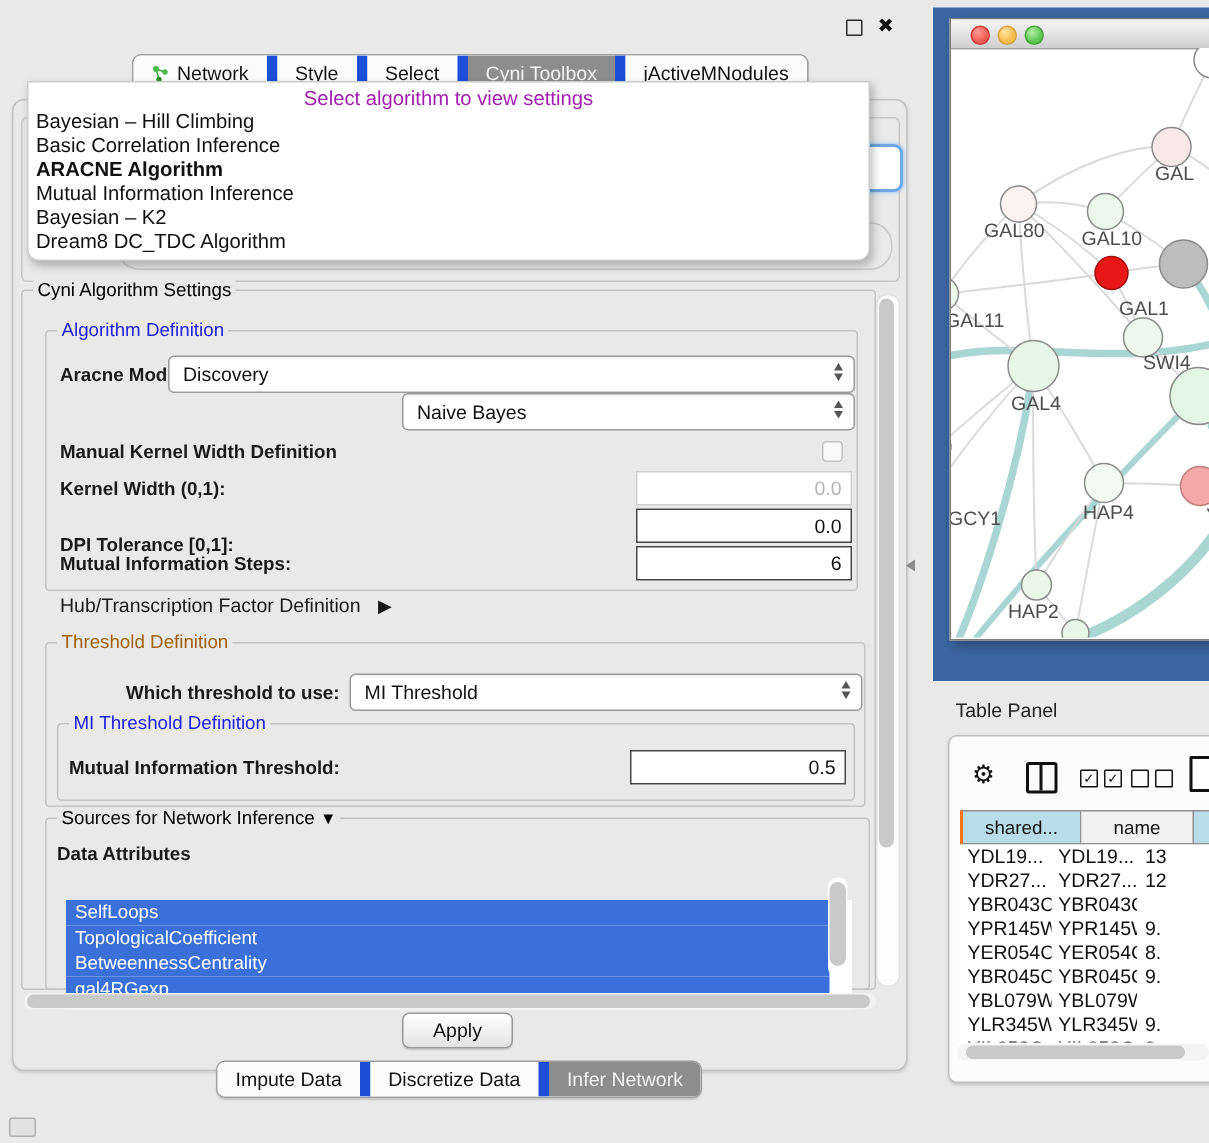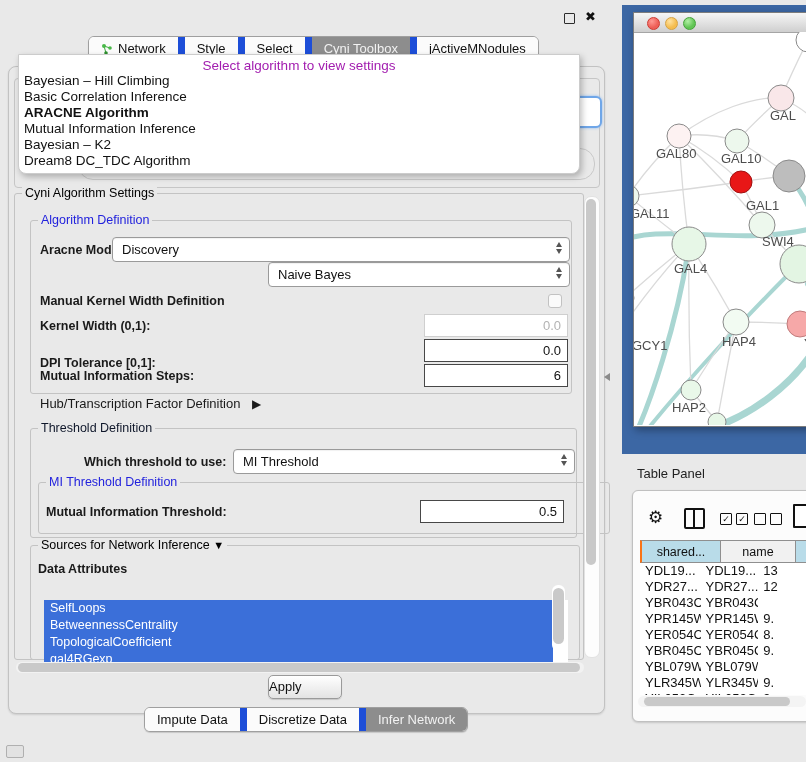--- a/index.html
+++ b/index.html
@@ -22,37 +22,37 @@
   
   .outerbox{left:8px;top:66px;width:595px;height:646px;border:1px solid #c2c2c2;border-radius:8px;background:#e9e9e9;box-shadow:0 1px 2px rgba(0,0,0,.12);}
   
   .popup{left:18px;top:54px;width:560px;height:118px;background:#fff;border:1px solid #ccc;border-radius:0 0 8px 8px;box-shadow:2px 3px 6px rgba(0,0,0,.25);z-index:30;}
   .popup-title{text-align:center;color:#a21caf;font-size:13.5px;padding-top:3px;}
   .popup-item{font-size:13.5px;color:#111;padding:0 0 0 5px;line-height:16px;white-space:nowrap;}
   
   .fs{border:1px solid #c3c3c3;border-radius:3px;}
   .leg{position:absolute;top:-8px;left:7px;background:#e9e9e9;padding:0 3px;font-size:12.5px;white-space:nowrap;}
   .leg.blue{color:#2222dd;}
-  .leg.green{color:#0f172a;}
+  .leg.green{color:#a16207;}
   
   .combo{background:#fff;border:1px solid #9a9a9a;border-radius:4px;height:23px;display:flex;align-items:center;font-size:13px;color:#111;padding-left:9px;box-shadow:inset 0 1px 1px rgba(0,0,0,.06);}
   .stepper{position:absolute;right:7px;top:4px;display:flex;flex-direction:column;gap:2px;}
   .tri-up{width:0;height:0;border-left:3.5px solid transparent;border-right:3.5px solid transparent;border-bottom:5px solid #555;}
   .tri-dn{width:0;height:0;border-left:3.5px solid transparent;border-right:3.5px solid transparent;border-top:5px solid #555;}
   .field{background:#fff;border:1px solid #474747;font-size:13px;color:#111;text-align:right;padding:0 6px;height:21px;line-height:21px;}
   .field.dis{border:1px solid #cfcfcf;color:#b3b3b3;}
   .checkbox{width:12px;height:12px;border:1px solid #c2c2c2;border-radius:3px;background:#fafafa;}
   
   .attr-list{background:#fff;overflow:hidden;}
   .attr-item{height:17px;line-height:17px;font-size:12.5px;color:#fff;background:#3b6fd9;padding-left:6px;width:503px;}
   
   .sb-track-v{background:#fdfdfd;border:1px solid #e2e2e2;border-radius:7px;}
   .thumb{background:#c9c9c9;border-radius:6px;}
   
-  .btn{background:linear-gradient(#ffffff,#e3e3e3);border:1px solid #9a9a9a;border-radius:5px;font-size:13px;color:#111;line-height:21px;box-shadow:0 1px 1px rgba(0,0,0,.15);}
+  .btn{background:linear-gradient(#ffffff,#e3e3e3);border:1px solid #9a9a9a;border-radius:5px;font-size:13px;color:#111;text-align:center;line-height:21px;box-shadow:0 1px 1px rgba(0,0,0,.15);}
   
   .desktop{left:622px;top:5px;width:184px;height:449px;background:#3c67a4;}
   .netwin{left:633px;top:12px;width:180px;height:413px;border:1px solid #7d7d7d;background:#fff;box-shadow:2px 3px 8px rgba(0,0,0,.35);}
   .netwin-titlebar{left:0;top:0;width:100%;height:19px;background:linear-gradient(#f6f6f6,#cfcfcf);border-bottom:1px solid #a5a5a5;}
   .light{width:11px;height:11px;border-radius:50%;top:4px;}
   
   .tp-label{left:637px;top:466px;font-size:13px;color:#222;}
   .tp-box{left:632px;top:490px;width:200px;height:230px;background:#fcfcfc;border:1px solid #c0c0c0;border-radius:6px;box-shadow:0 1px 2px rgba(0,0,0,.15);}
   .gear{font-size:17px;color:#111;}
   .colico{width:17px;height:17px;border:2px solid #111;border-radius:2px;}
@@ -161,37 +161,37 @@
   </div>
   <span class="abs lbl b" style="left:84px;top:455px;">Which threshold to use:</span>
   <div class="abs combo" style="left:233px;top:449px;width:331px;">
     <span>MI Threshold</span>
     <div class="stepper">
         <div class="tri-up"></div>
         <div class="tri-dn"></div>
       </div>
   </div>
 
-  <div class="abs fs" style="left:38px;top:482px;width:530px;height:50px;padding-left:40px;">
+  <div class="abs fs" style="left:38px;top:482px;width:530px;height:50px;">
     <span class="leg blue">MI Threshold Definition</span>
   </div>
   <span class="abs lbl b" style="left:46px;top:505px;">Mutual Information Threshold:</span>
   <div class="abs field" style="left:420px;top:500px;width:130px;">0.5</div>
 
   <div class="abs fs" style="left:30px;top:545px;width:548px;height:113px;">
     <span class="leg">
       <span>Sources for Network Inference</span>
       <span style="font-size:11px;">▼</span>
     </span>
   </div>
   <span class="abs lbl b" style="left:38px;top:562px;">Data Attributes</span>
   <div class="abs attr-list" style="left:44px;top:600px;width:524px;height:73px;" id="attr-list">
       <div class="attr-item" style="background: rgb(59, 111, 217);">SelfLoops</div>
+      <div class="attr-item" style="background: rgb(59, 111, 217);">TopologicalCoefficient</div>
       <div class="attr-item" style="background: rgb(59, 111, 217);">BetweennessCentrality</div>
-      <div class="attr-item" style="background: rgb(59, 111, 217);">TopologicalCoefficient</div>
       <div class="attr-item" style="background: rgb(59, 111, 217);">gal4RGexp</div>
     </div>
   <div class="abs" style="left:552px;top:585px;width:13px;height:66px;background:#fff;border-radius:6px;">
     <div class="thumb" style="position:absolute;left:1px;top:3px;width:11px;height:56px;"></div>
   </div>
 
   <div class="abs sb-track-v" style="left:584px;top:196px;width:14px;height:460px;">
     <div class="thumb" style="position:absolute;left:1px;top:2px;width:10px;height:366px;"></div>
   </div>
 

